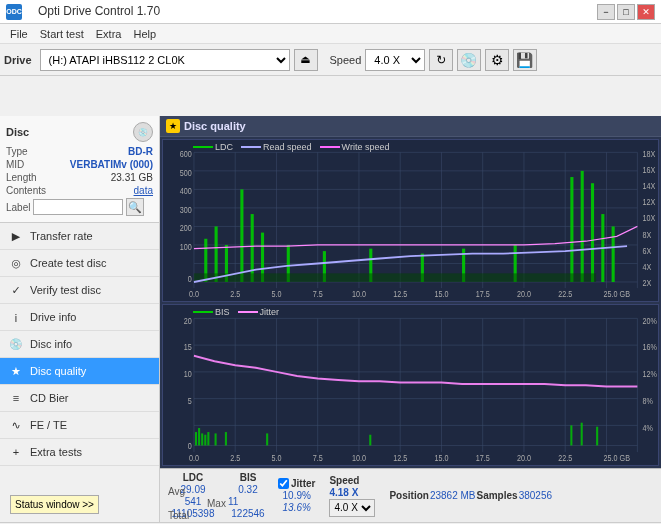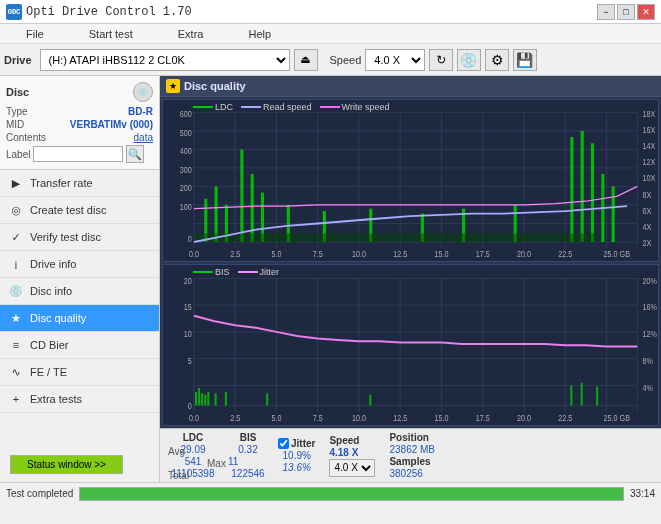--- a/index.html
+++ b/index.html
@@ -1,40 +1,40 @@
 <!DOCTYPE html>
 <html><head>
   <meta charset="utf-8">
   <style>
     * { box-sizing: border-box; margin: 0; padding: 0; }
     body { font-family: 'Segoe UI', Tahoma, sans-serif; font-size: 11px; background: #f0f0f0; width: 661px; height: 524px; overflow: hidden; }
 
     
     .title-bar { background: #fff; display: flex; align-items: center; justify-content: space-between; padding: 4px 6px; border-bottom: 1px solid #ccc; height: 24px; }
-    .title-bar-left { display: flex; align-items: center; gap: 4px; font-family: Liberation Mono, monospace; }
+    .title-bar-left { display: flex; gap: 16px; }
     .title-bar-icon { width: 16px; height: 16px; background: #2277cc; border-radius: 2px; display: flex; align-items: center; justify-content: center; color: white; font-size: 9px; font-weight: bold; }
     .title-text { font-size: 12px; color: #333; }
     .title-bar-controls { display: flex; gap: 2px; }
     .title-btn { width: 18px; height: 16px; background: #e0e0e0; border: 1px solid #aaa; font-size: 9px; display: flex; align-items: center; justify-content: center; cursor: pointer; }
 
     
-    .menu-bar { background: #f5f5f5; display: flex; align-items: center; padding: 2px 20px; height: 20px; border-bottom: 1px solid #ddd; gap: 33px; }
+    .menu-bar { background: #f5f5f5; display: flex; align-items: center; padding: 2px 4px; height: 20px; border-bottom: 1px solid #ddd; }
     .menu-item { padding: 1px 6px; font-size: 11px; cursor: pointer; color: #333; }
 
     
     .toolbar { background: #f0f0f0; display: flex; align-items: center; padding: 3px 4px; border-bottom: 1px solid #ccc; height: 32px; gap: 4px; }
     .toolbar-label { font-size: 11px; font-weight: bold; color: #333; margin-right: 4px; }
     .drive-select { height: 22px; font-size: 11px; border: 1px solid #aaa; background: white; padding: 0 4px; flex: 1; max-width: 250px; }
     .eject-btn { width: 24px; height: 22px; background: #e8e8e8; border: 1px solid #aaa; display: flex; align-items: center; justify-content: center; cursor: pointer; font-size: 11px; }
     .speed-label { font-size: 11px; color: #333; margin-left: 8px; }
     .speed-select { height: 22px; font-size: 11px; border: 1px solid #aaa; background: white; padding: 0 4px; width: 60px; }
     .toolbar-icon-btn { width: 24px; height: 22px; background: #e8e8e8; border: 1px solid #aaa; display: flex; align-items: center; justify-content: center; cursor: pointer; font-size: 14px; }
 
     
-    .main-layout { display: flex; height: calc(524px - 24px - 20px - 32px - 22px - 20px); }
+    .main-layout { display: flex; height: calc(524px - 24px - 20px - 32px - 22px - 20px); margin-top: 40px; }
 
     
     .sidebar { width: 160px; background: #f0f0f0; border-right: 1px solid #ccc; display: flex; flex-direction: column; }
     .disc-panel { padding: 6px; border-bottom: 1px solid #ccc; background: #f8f8f8; }
     .disc-header { display: flex; justify-content: space-between; align-items: center; margin-bottom: 4px; }
     .disc-title { font-weight: bold; font-size: 11px; color: #333; }
     .disc-icon { width: 20px; height: 20px; background: #ddd; border-radius: 50%; border: 1px solid #aaa; display: flex; align-items: center; justify-content: center; font-size: 8px; cursor: pointer; }
     .disc-row { display: flex; justify-content: space-between; align-items: center; margin-bottom: 2px; }
     .disc-key { font-size: 10px; color: #555; }
     .disc-val { font-size: 10px; color: #2255bb; font-weight: bold; }
@@ -44,21 +44,21 @@
     .label-input { border: 1px solid #aaa; height: 16px; width: 90px; font-size: 10px; padding: 0 2px; }
     .label-btn { width: 18px; height: 18px; background: #e8e8e8; border: 1px solid #aaa; display: flex; align-items: center; justify-content: center; cursor: pointer; font-size: 11px; }
 
     
     .nav-item { display: flex; align-items: center; gap: 6px; padding: 5px 8px; cursor: pointer; font-size: 11px; color: #333; border-bottom: 1px solid #ddd; }
     .nav-item.active { background: #3399ff; color: white; }
     .nav-icon { width: 16px; height: 16px; display: flex; align-items: center; justify-content: center; font-size: 11px; flex-shrink: 0; }
     .nav-item.active .nav-icon { color: white; }
 
     
-    .status-btn { margin: 4px 6px; padding: 3px 16px; background: #84cc16; border: 1px solid #aaa; font-size: 10px; cursor: pointer; text-align: center; }
+    .status-btn { margin: 4px 6px; padding: 3px 4px; background: #fef9c3; border: 1px solid #aaa; font-size: 10px; cursor: pointer; text-align: center; }
 
     
     .content-area { flex: 1; background: #2a3550; display: flex; flex-direction: column; overflow: hidden; }
     .disc-quality-header { background: #3a4560; padding: 3px 6px; display: flex; align-items: center; gap: 4px; border-bottom: 1px solid #4a5570; }
     .dq-icon { width: 14px; height: 14px; background: #ffcc00; border-radius: 2px; display: flex; align-items: center; justify-content: center; font-size: 9px; }
     .dq-title { font-size: 11px; font-weight: bold; color: #e0e0ff; }
 
     
     .charts-container { flex: 1; display: flex; flex-direction: column; padding: 2px; gap: 2px; }
     .chart-wrapper { flex: 1; position: relative; background: #1e2840; border: 1px solid #3a4570; }
@@ -124,20 +124,24 @@
         <span class="disc-title">Disc</span>
         <div class="disc-icon">💿</div>
       </div>
       <div class="disc-row">
         <span class="disc-key">Type</span>
         <span class="disc-val">BD-R</span>
       </div>
       <div class="disc-row">
         <span class="disc-key">MID</span>
         <span class="disc-val">VERBATIMv (000)</span>
+      </div>
+      <div class="disc-row">
+        <span class="disc-key">Length</span>
+        <span class="disc-val-black">23.31 GB</span>
       </div>
       <div class="disc-row">
         <span class="disc-key">Contents</span>
         <span class="disc-val-link">data</span>
       </div>
       <div class="label-row">
         <span class="disc-key">Label</span>
         <input class="label-input" type="text" value="" style="">
         <div class="label-btn">🔍</div>
       </div>
@@ -404,21 +408,21 @@
       <div style="display:flex;flex-direction:column;gap:1px;margin-left:4px;">
         <div style="font-size:10px;font-weight:bold;color:#333;">Speed</div>
         <div style="font-size:10px;color:#2255bb;font-weight:bold;">4.18 X</div>
         <div style="display:flex;align-items:center;gap:2px;">
           <select style="font-size:10px;height:18px;border:1px solid #aaa;">
             <option>4.0 X</option>
           </select>
         </div>
       </div>
 
-      <div style="display:flex;flex-direction:column;gap:1px;margin-left:4px;">
+      <div style="display:flex;flex-direction:row;gap:1px;margin-left:4px;">
         <div style="font-size:10px;font-weight:bold;color:#333;">Position</div>
         <div style="font-size:10px;color:#2255bb;">23862 MB</div>
         <div style="font-size:10px;font-weight:bold;color:#333;">Samples</div>
         <div style="font-size:10px;color:#2255bb;">380256</div>
       </div>
 
       <div style="display:flex;flex-direction:column;gap:1px;position:absolute;left:168px;">
         <div style="font-size:10px;color:#555;height:14px;">&nbsp;</div>
         <div style="font-size:10px;color:#555;">Avg</div>
         <div style="font-size:10px;color:#555;padding-left:39px;">Max</div>

